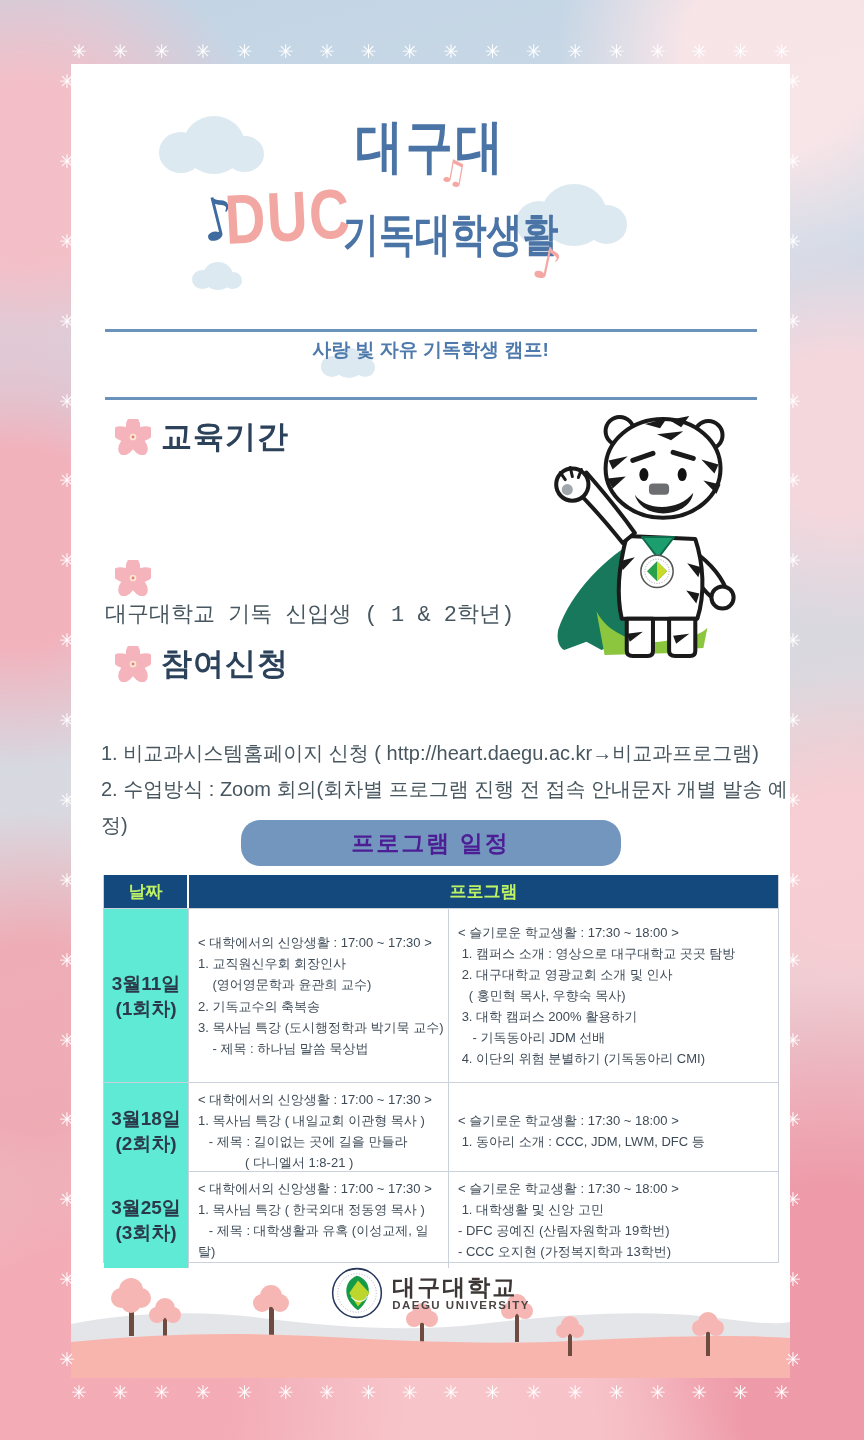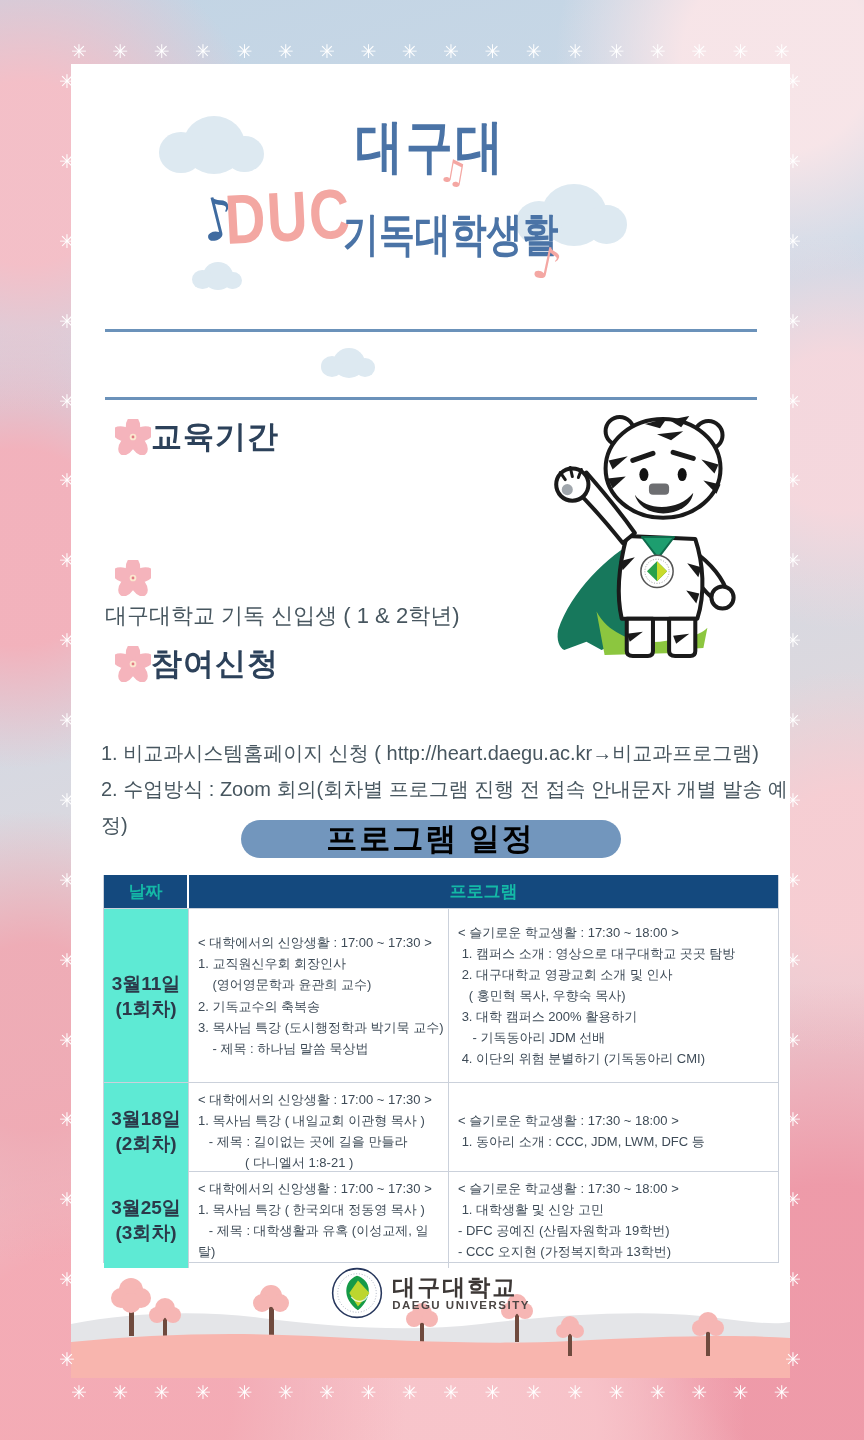--- a/index.html
+++ b/index.html
@@ -34,36 +34,36 @@
   .t1{position:absolute;left:0;right:0;top:44px;text-align:center;font-size:58px;font-weight:bold;
       color:#4a73a6;letter-spacing:3px;transform:scaleX(.82);}
   .t-duc{position:absolute;left:152px;top:116px;font-size:70px;font-weight:bold;color:#f3a7a2;
       letter-spacing:2px;transform:rotate(-3deg) scaleX(.8);transform-origin:left top;}
   .t-kr2{position:absolute;left:272px;top:140px;font-size:46px;font-weight:bold;color:#4a73a6;
       transform:scaleX(.78);transform-origin:left top;}
   .divider{position:absolute;left:34px;width:652px;height:3px;background:#6b92ba;}
   .d1{top:265px;} .d2{top:333px;}
   .tagline{position:absolute;left:0;right:0;top:273px;text-align:center;font-size:19px;font-weight:bold;color:#4d79ac;}
   .subtitle{position:absolute;left:0;right:0;top:300px;text-align:center;font-size:21px;color:#4d79ac;}
-  .sec-head{position:absolute;display:flex;align-items:center;gap:0;justify-content:flex-end;}
+  .sec-head{position:absolute;display:flex;align-items:center;gap:10px;justify-content:flex-end;}
   .sec-head .blossom{width:36px;height:36px;}
   .sec-title{font-size:31px;font-weight:bold;color:#2c415a;letter-spacing:1px;}
   .sh-period{left:44px;top:352px;} .sh-target{left:44px;top:496px;} .sh-apply{left:44px;top:579px;}
   .body-lines{position:absolute;color:#47565f;white-space:pre-wrap;}
   .bl-period{left:34px;top:392px;font-size:22px;line-height:33px;}
-  .bl-target{left:34px;top:536px;font-size:22px;line-height:32px;}
+  .bl-target{left:34px;top:536px;font-size:22px;line-height:32px;font-family:Liberation Mono, monospace;}
   .bl-apply{left:30px;top:625px;font-size:20px;line-height:36px;margin-top:46px;}
   .mascot{position:absolute;left:452px;top:346px;width:268px;height:252px;}
-  .badge{position:absolute;left:50%;top:756px;transform:translateX(-50%);width:380px;height:38px;
-     background:#7296bd;border-radius:19px;color:#000000;font-size:31px;font-weight:bold;letter-spacing:2px;
+  .badge{position:absolute;left:50%;top:756px;transform:translateX(-50%);width:380px;height:46px;
+     background:#7296bd;border-radius:19px;color:#4c1d95;font-size:23px;font-weight:bold;letter-spacing:2px;
      display:flex;align-items:center;justify-content:center;}
   
   .table{position:absolute;left:32px;top:811px;width:676px;border:1px solid #cbd1db;border-top:none;box-sizing:border-box;font-size:13px;}
   .thead{display:grid;grid-template-columns:85px 1fr;background:#14497e;height:33px;}
-  .th{color:#14b8a6;font-weight:bold;font-size:17px;display:flex;align-items:center;justify-content:center;}
+  .th{color:#bef264;font-weight:bold;font-size:17px;display:flex;align-items:center;justify-content:center;}
   .th-date{border-right:2px solid #fff;}
   .trow{display:grid;grid-template-columns:85px 260px 1fr;border-top:1px solid #cbd1db;}
   .trow:first-of-type{border-top:none;}
   .r1{height:173px;} .r2{height:88px;} .r3{height:90px;}
   .td{display:flex;align-items:center;box-sizing:border-box;}
   .td.date{background:#5eead4;justify-content:center;text-align:center;font-size:19px;font-weight:bold;
      color:#2b3a4a;line-height:25px;border-right:1px solid #cbd1db;white-space:pre-wrap;}
   .td.prog{padding:6px 4px 6px 9px;color:#3e4b57;line-height:1.62;white-space:pre-wrap;}
   .td.prog.left{border-right:1px solid #cbd1db;}
   
@@ -181,20 +181,21 @@
     <div class="cloud" style="left:262px;top:284px;width:32px;height:30px;"></div>
 
     <div class="t1">대구대</div>
     <div class="note" style="left:368px;top:92px;font-size:32px;color:#f4a7a3;transform:rotate(10deg);">♫</div>
     <div class="note" style="left:128px;top:126px;font-size:58px;color:#3f6ba0;transform:rotate(-14deg);">♪</div>
     <div class="t-duc">DUC</div>
     <div class="t-kr2">기독대학생활</div>
     <div class="note" style="left:462px;top:178px;font-size:44px;color:#f4a7a3;transform:rotate(12deg);">♪</div>
 
     <div class="divider d1"></div>
+    <div class="tagline">사랑 빛 자유 기독학생 캠프!</div>
     <div class="divider d2"></div>
 
     <div class="sec-head sh-period">
       <svg class="blossom" viewBox="-14 -14 28 28">
           <use href="#petals"></use>
         </svg>
       <span class="sec-title">교육기간</span>
     </div>
 
     <svg class="mascot" viewBox="0 0 260 250">

